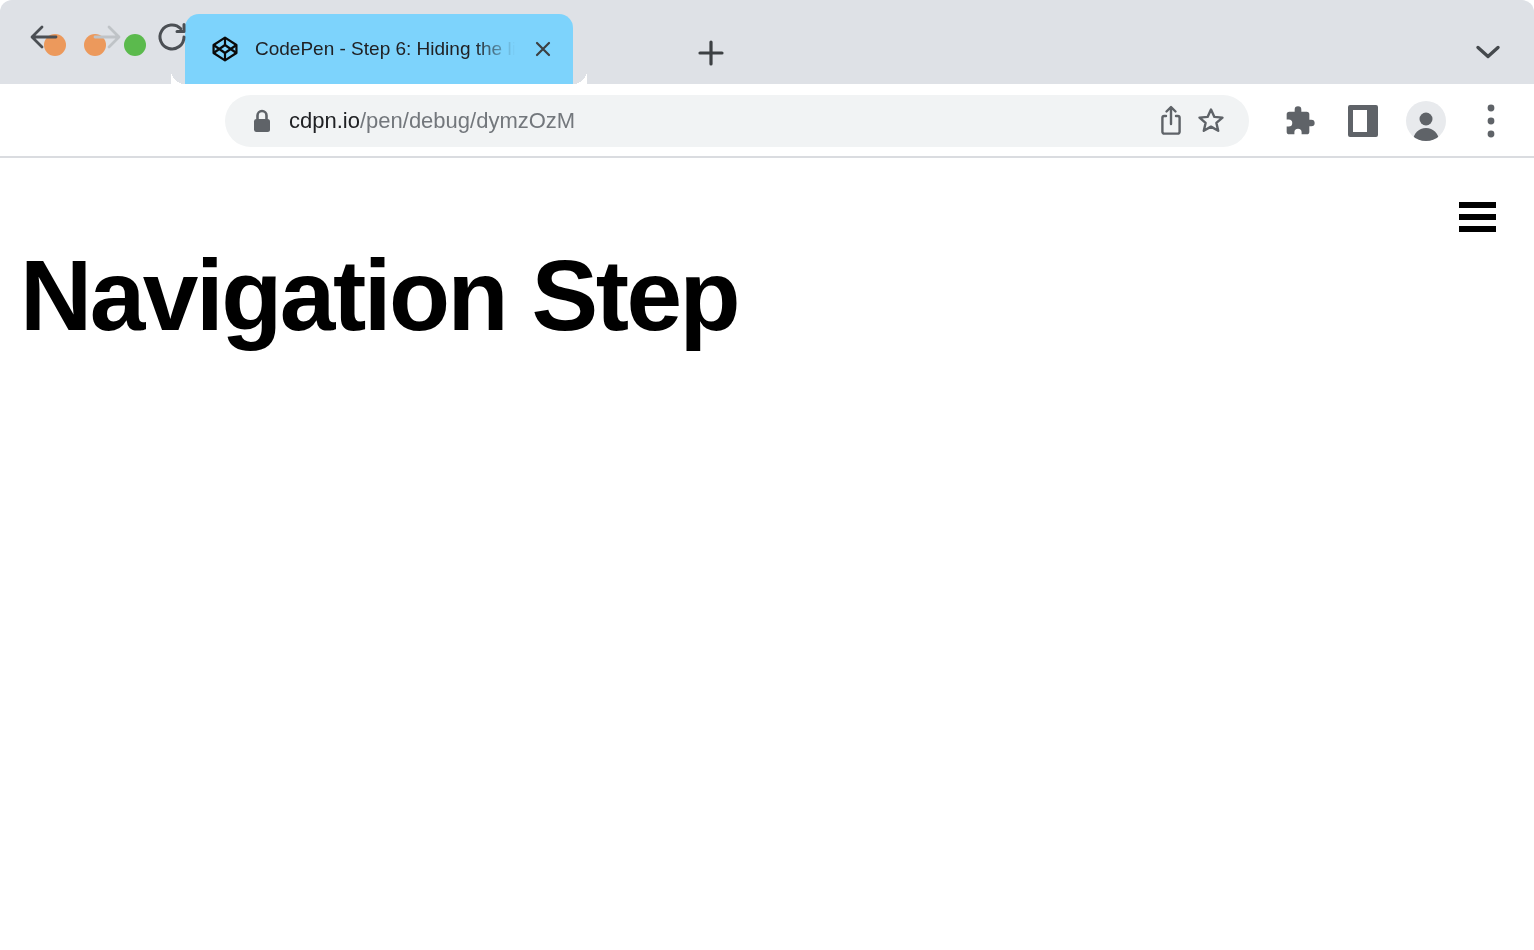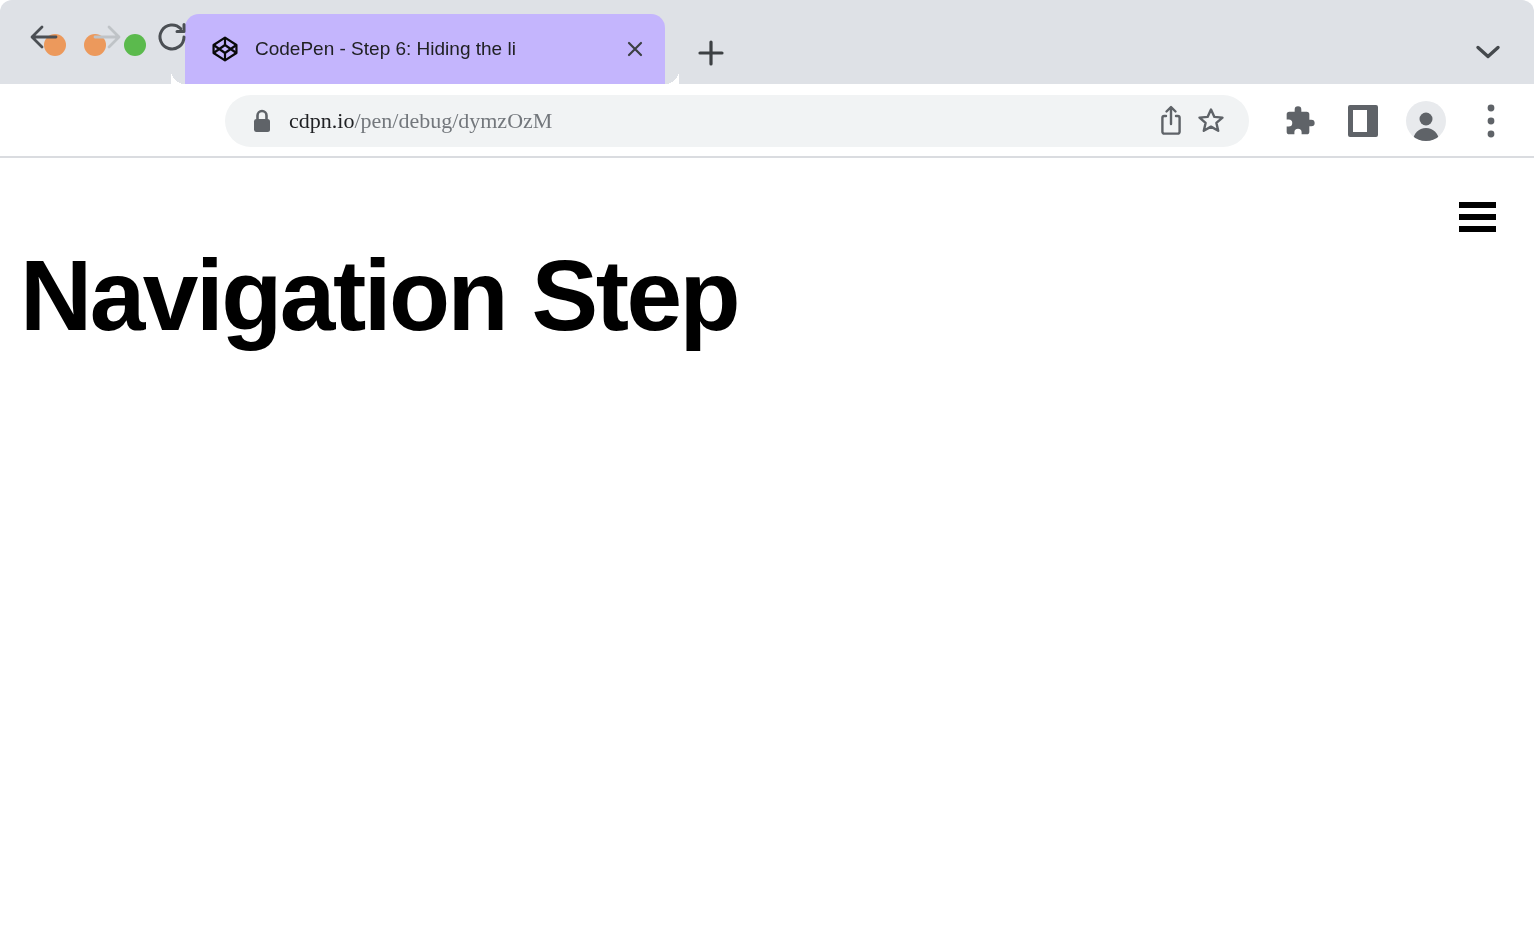--- a/index.html
+++ b/index.html
@@ -19,22 +19,22 @@
     background: #DEE1E6;
   }
   .traffic-lights { position: absolute; left: 44px; top: 34px; display: flex; gap: 18px; }
   .traffic-light { width: 22px; height: 22px; border-radius: 50%; }
   .tl-close    { background: #EC995C; }
   .tl-minimize { background: #EC995C; }
   .tl-zoom     { background: #5BBA4D; }
 
   .tab {
     position: absolute; left: 185px; top: 14px;
-    width: 480px; height: 70px;
-    background: #c4b5fd;
+    width: 388px; height: 70px;
+    background: #7dd3fc;
     border-radius: 14px 14px 0 0;
     display: flex; align-items: center;
     padding: 0 18px 0 26px;
   }
   
   .tab::before, .tab::after {
     content: ""; position: absolute; bottom: 0; width: 14px; height: 14px;
     background: radial-gradient(circle at 0 0, transparent 14px, #ffffff 14px);
   }
   .tab::before { left: -14px; transform: scaleX(-1); }
@@ -83,21 +83,20 @@
   .btn-forward { left: 85px; }
   .btn-reload  { left: 150px; }
 
   .omnibox {
     position: absolute; left: 225px; top: 11px;
     width: 1024px; height: 52px;
     background: #F1F3F4;
     border-radius: 26px;
     display: flex; align-items: center;
     padding: 0 18px 0 24px;
-    font-family: Liberation Serif, serif;
   }
   .url-text { margin-left: 14px; font-size: 22px; flex: 1 1 auto; white-space: nowrap; }
   .url-host { color: #202124; }
   .url-path { color: #73777C; }
   .omni-btn { background: none; border: none; cursor: pointer; width: 40px; height: 40px;
     display: flex; align-items: center; justify-content: center; }
 
   .btn-extensions { position: absolute; left: 1278px; top: 15px; }
   .btn-sidepanel  { position: absolute; left: 1341px; top: 15px; }
   .btn-profile    { position: absolute; left: 1404px; top: 15px; }

